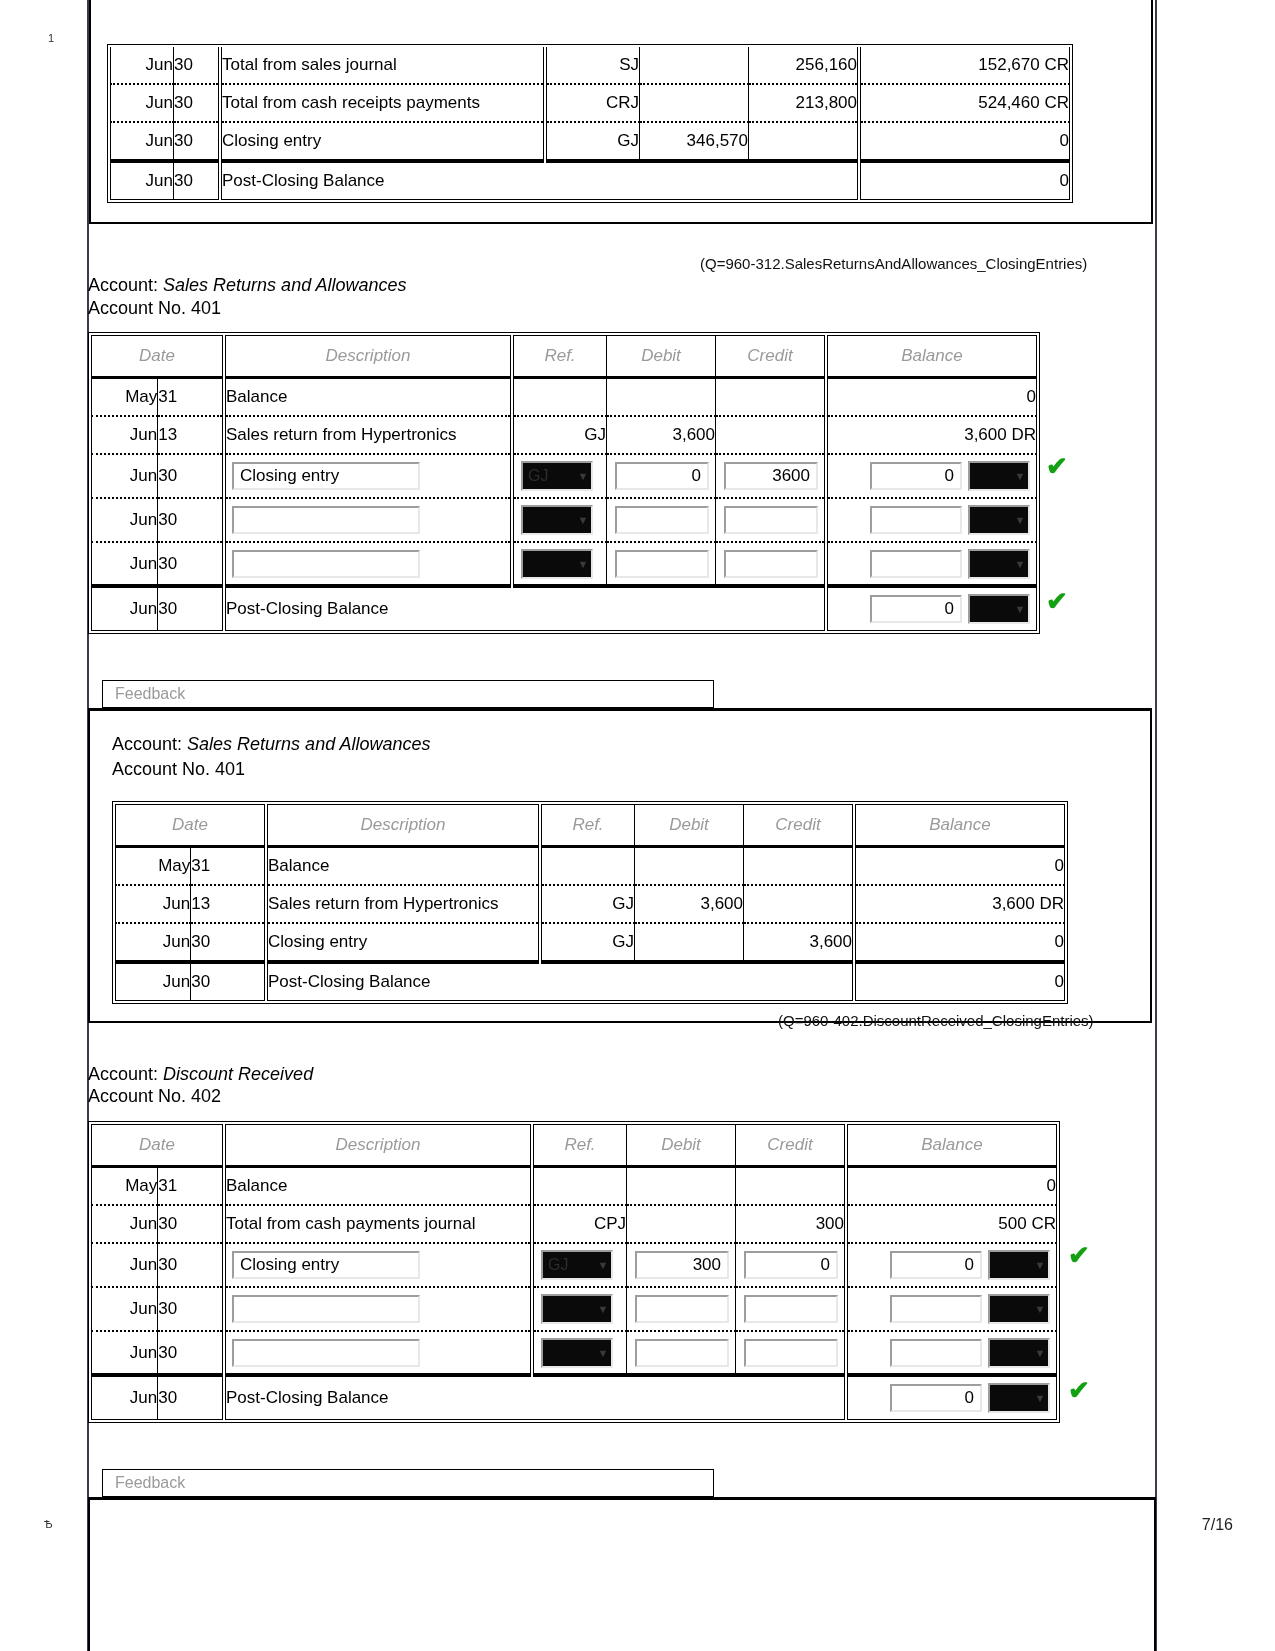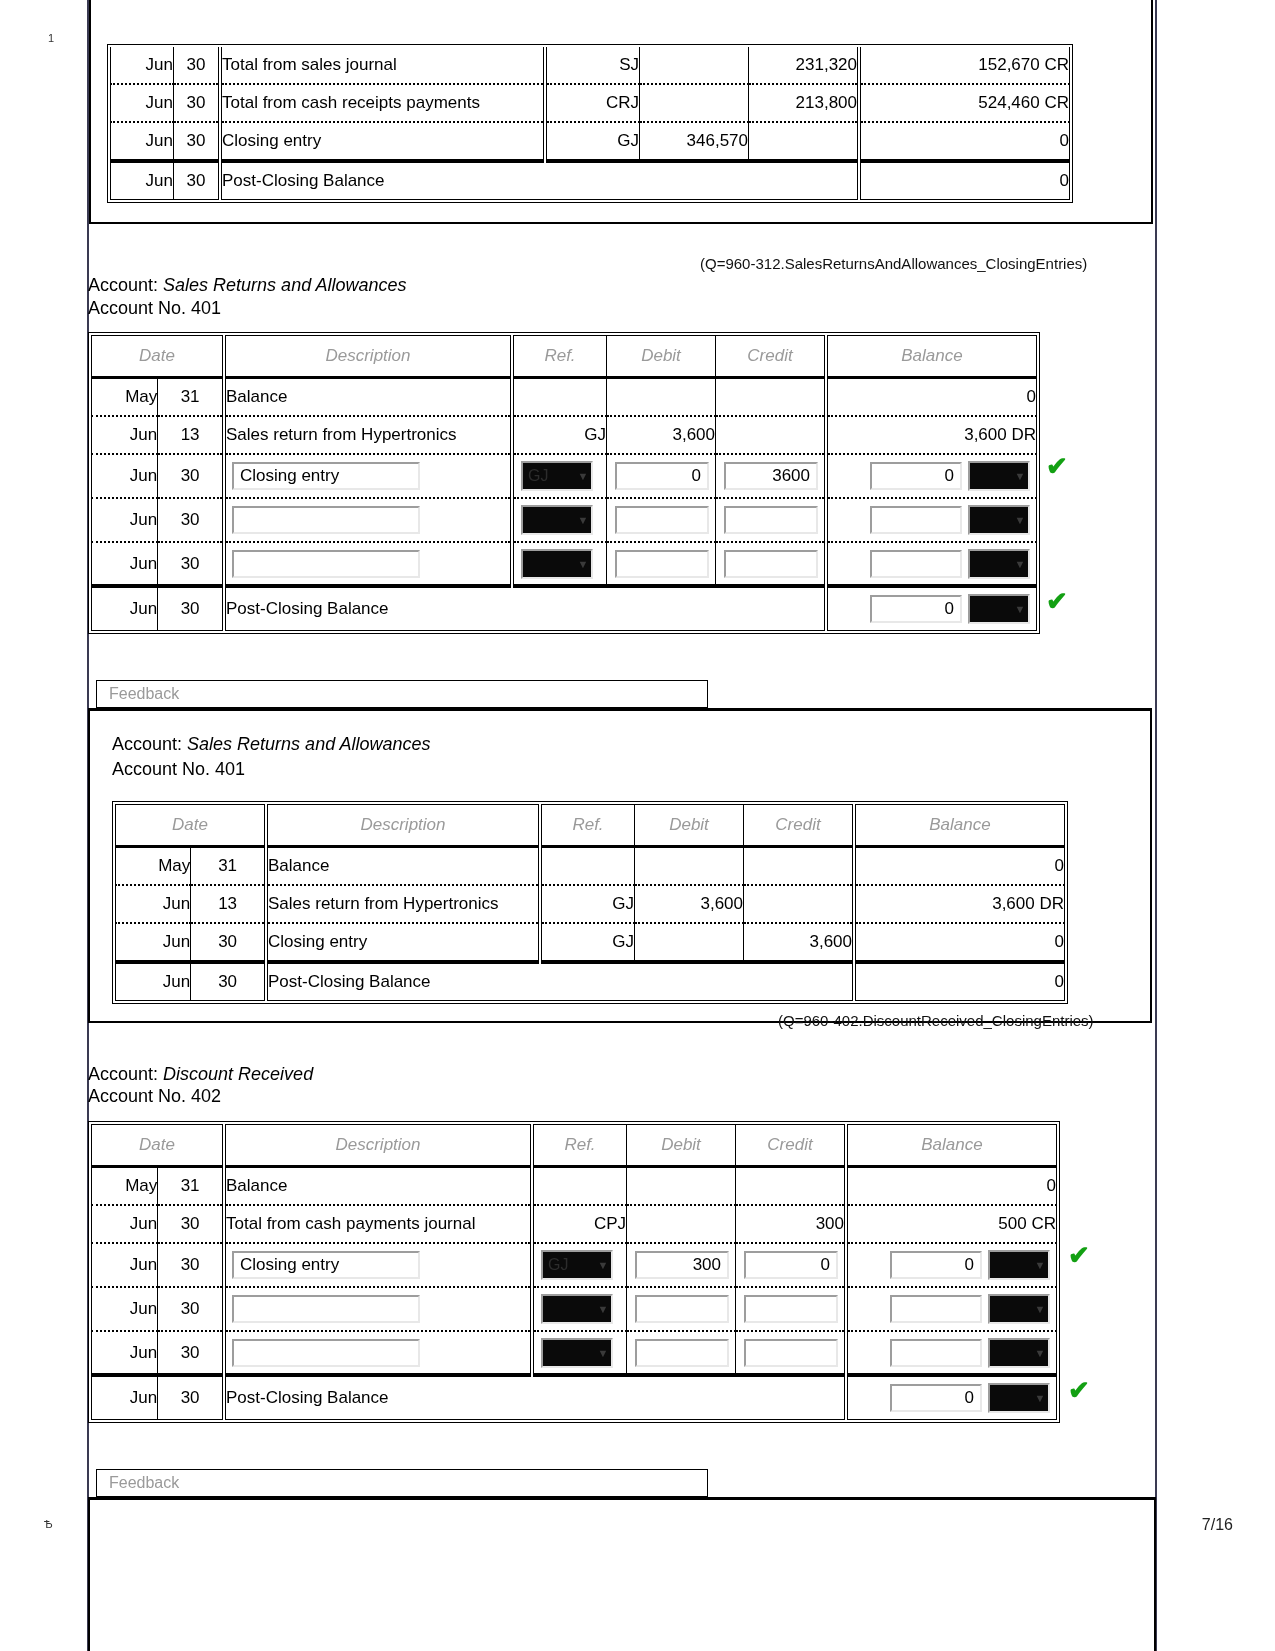--- a/index.html
+++ b/index.html
@@ -56,21 +56,21 @@
     background: #fff;
   }
   .hdr td {
     color: #9a9a9a;
     font-style: italic;
     text-align: center;
     font-size: 17px;
     height: 40px;
   }
   .c-mon   { width: 62px;  text-align: right; padding-right: 8px; margin-left: 8px; }
-  .c-day   { width: 44px;  text-align: center; padding-right: 10px; }
+  .c-day   { width: 44px;  text-align: left; padding-right: 10px; }
   .c-desc  { text-align: left;  padding-left: 8px; }
   .c-ref   { width: 92px;  text-align: right; padding-right: 10px; }
   .c-deb   { width: 108px; text-align: right; padding-right: 10px; }
   .c-cre   { width: 108px; text-align: right; padding-right: 10px; }
   .c-bal   { width: 208px; text-align: right; padding-right: 10px; }
 
   
   .rowdot td { border-top: 2px dotted #000; border-bottom: 2px dotted #000; }
   .rowfirst td { border-top: none; }
 
@@ -149,20 +149,21 @@
     width: 612px;
     height: 30px;
     border: 1px solid #000;
     border-bottom: 3px solid #000;
     background: #fff;
     color: #9a9a9a;
     font-size: 16px;
     display: flex;
     align-items: center;
     padding-left: 12px;
+    margin-left: 6px;
   }
   .feedback-panel {
     box-sizing: border-box;
     border: 2px solid #000;
     border-top: 3px solid #000;
     background: #fff;
   }
 
   .topbox {
     box-sizing: border-box;
@@ -187,21 +188,21 @@
   <div class="abs" style="left:16px; top:48px;">
     <div class="frame">
       <table class="ledger" style="width:960px;">
         <tbody>
           <tr class="rowfirst">
             <td class="c-mon">Jun</td>
             <td class="c-day">30</td>
             <td class="c-desc dbl-l">Total from sales journal</td>
             <td class="c-ref dbl-l">SJ</td>
             <td class="c-deb"></td>
-            <td class="c-cre">231,320</td>
+            <td class="c-cre">256,160</td>
             <td class="c-bal dbl-l">152,670 CR</td>
           </tr>
           <tr class="rowdot">
             <td class="c-mon">Jun</td>
             <td class="c-day">30</td>
             <td class="c-desc dbl-l">Total from cash receipts payments</td>
             <td class="c-ref dbl-l">CRJ</td>
             <td class="c-deb"></td>
             <td class="c-cre">213,800</td>
             <td class="c-bal dbl-l">524,460 CR</td>

